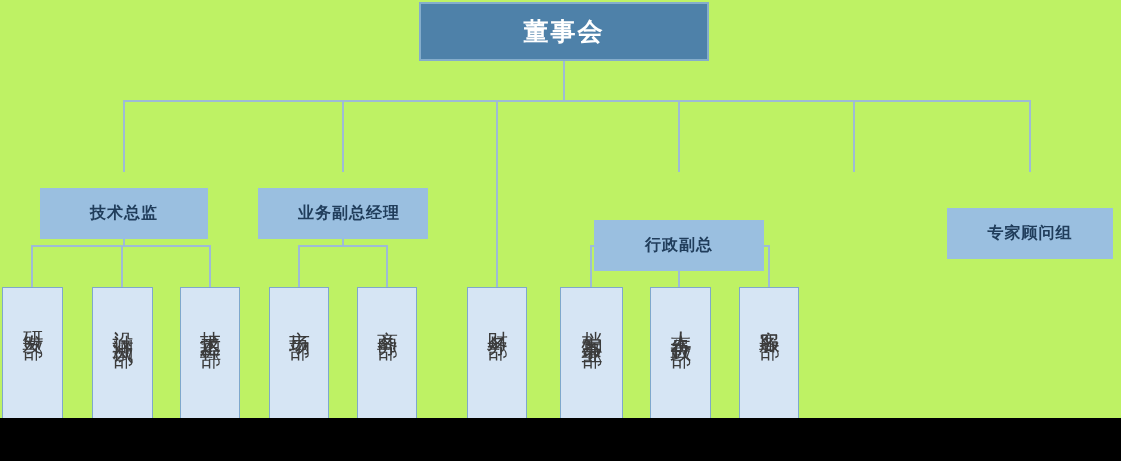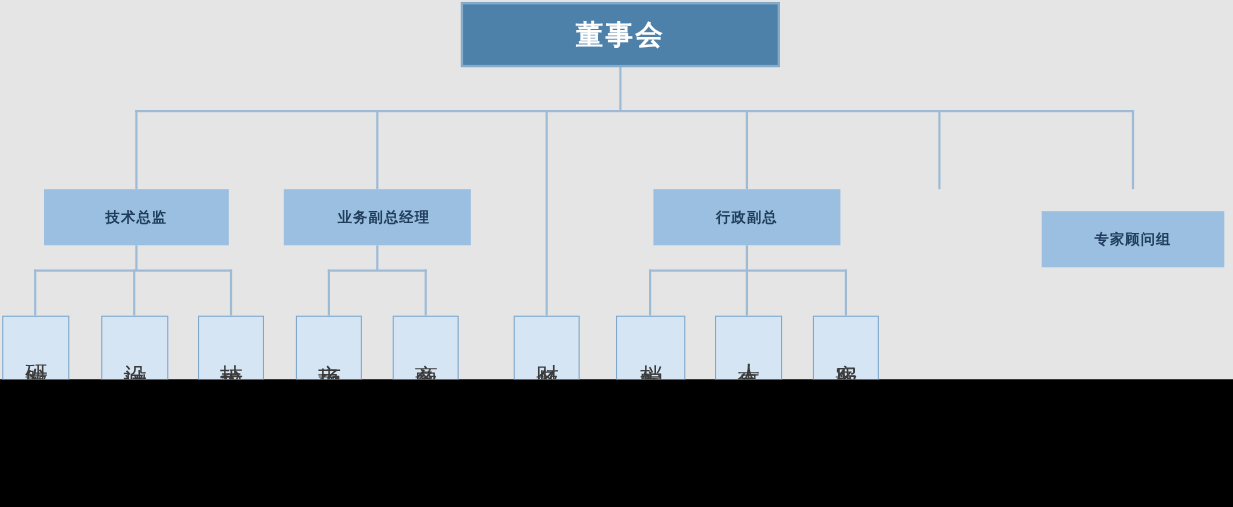--- a/index.html
+++ b/index.html
@@ -1,32 +1,32 @@
 <!DOCTYPE html>
 <html><head>
 <meta charset="utf-8">
 <style>
   html,body{margin:0;padding:0;background:#000;}
   .stage{
-    position:relative;width:1121px;height:345px;background:#e5e5e5;
+    position:relative;width:1121px;height:418px;background:#bef264;
     font-family:Liberation Serif, serif;overflow:hidden;
   }
   .node{position:absolute;box-sizing:border-box;display:flex;align-items:center;justify-content:center;}
   .root-node{
     left:419px;top:2px;width:290px;height:59px;
     background:#4E81A9;border:2px solid #85ADCB;
     color:#FFFFFF;font-size:25px;font-weight:bold;letter-spacing:2px;
   }
   .mgr{
-    top:172px;height:51px;background:#9ABFE0;
-    color:#203D5B;font-size:13px;font-weight:bold;letter-spacing:1px;justify-content:center;
+    top:188px;height:51px;background:#9ABFE0;
+    color:#203D5B;font-size:16px;font-weight:bold;letter-spacing:1px;justify-content:center;
   }
   .mgr-0{left:40px;width:168px;}
   .mgr-1{left:258px;width:170px;padding-left:12px;}
-  .mgr-2{left:594px;width:170px;}
+  .mgr-2{left:594px;width:170px;margin-top:32px;}
   .mgr-3{left:770px;width:169px;}
   .mgr-4{left:947px;width:166px;margin-top:20px;}
   .dept{
     top:287px;height:165px;background:#D6E5F4;border:1.5px solid #7FA8CC;
     align-items:flex-start;padding-top:26px;
   }
   .dept .vlabel{
     writing-mode:vertical-rl;text-orientation:upright;
     color:#3B3B3B;font-size:21px;letter-spacing:4px;line-height:1;
   }

